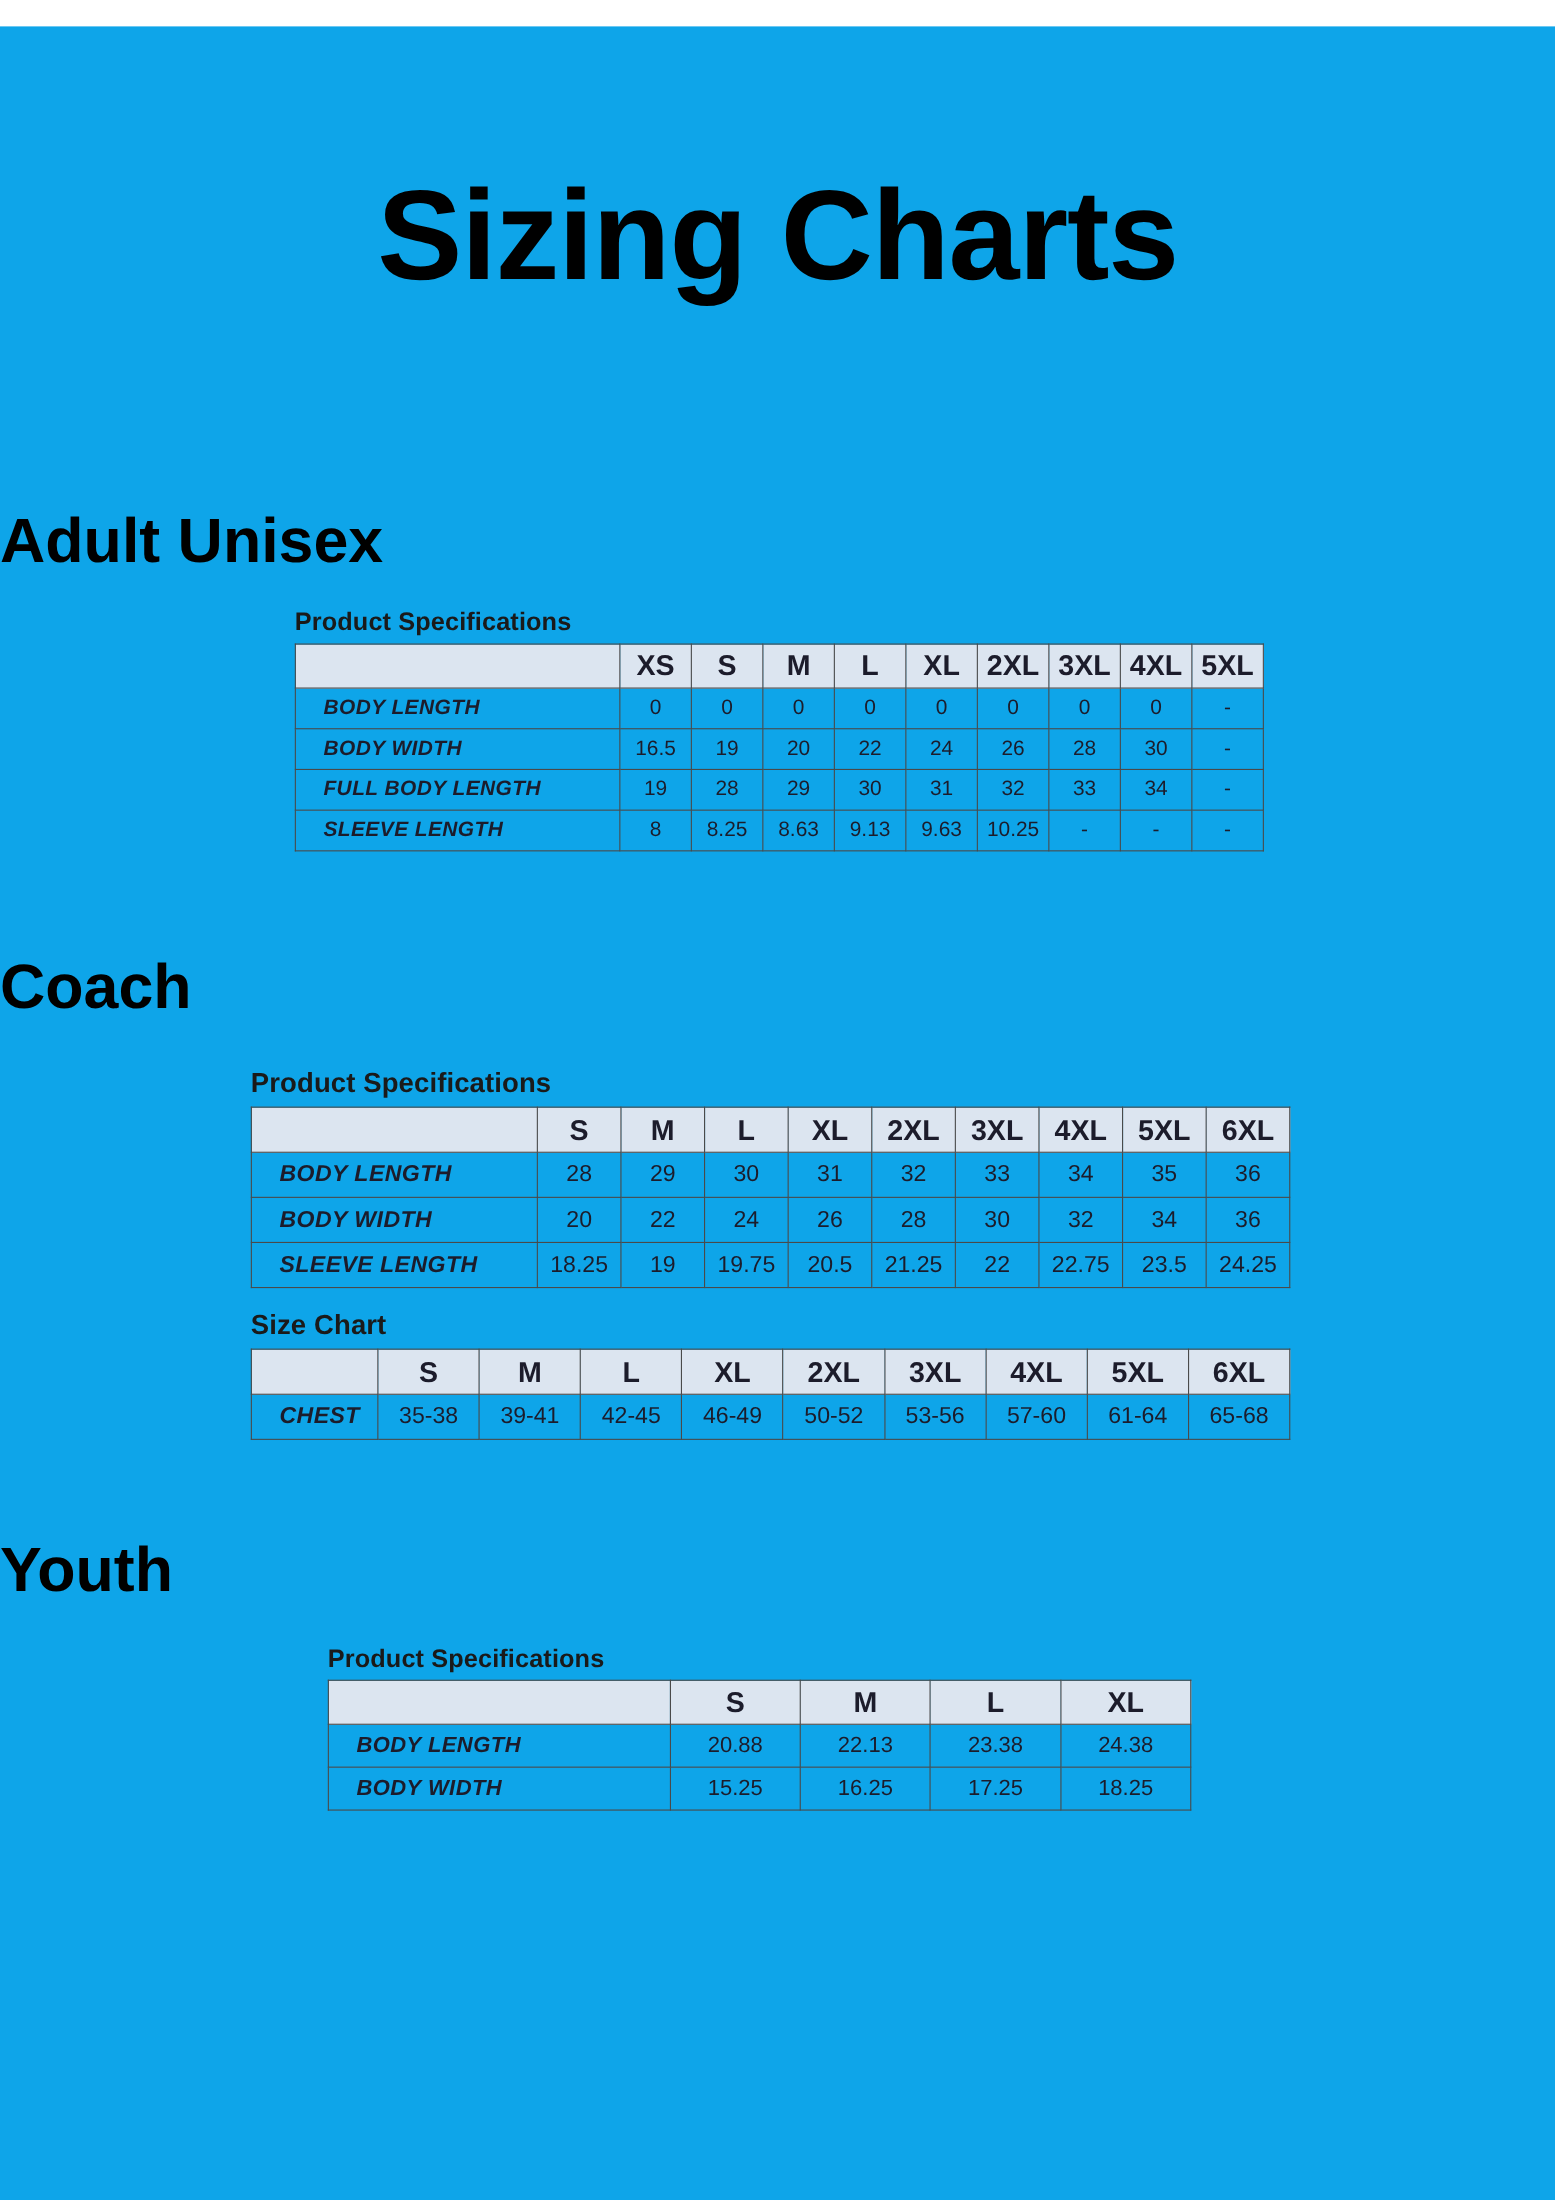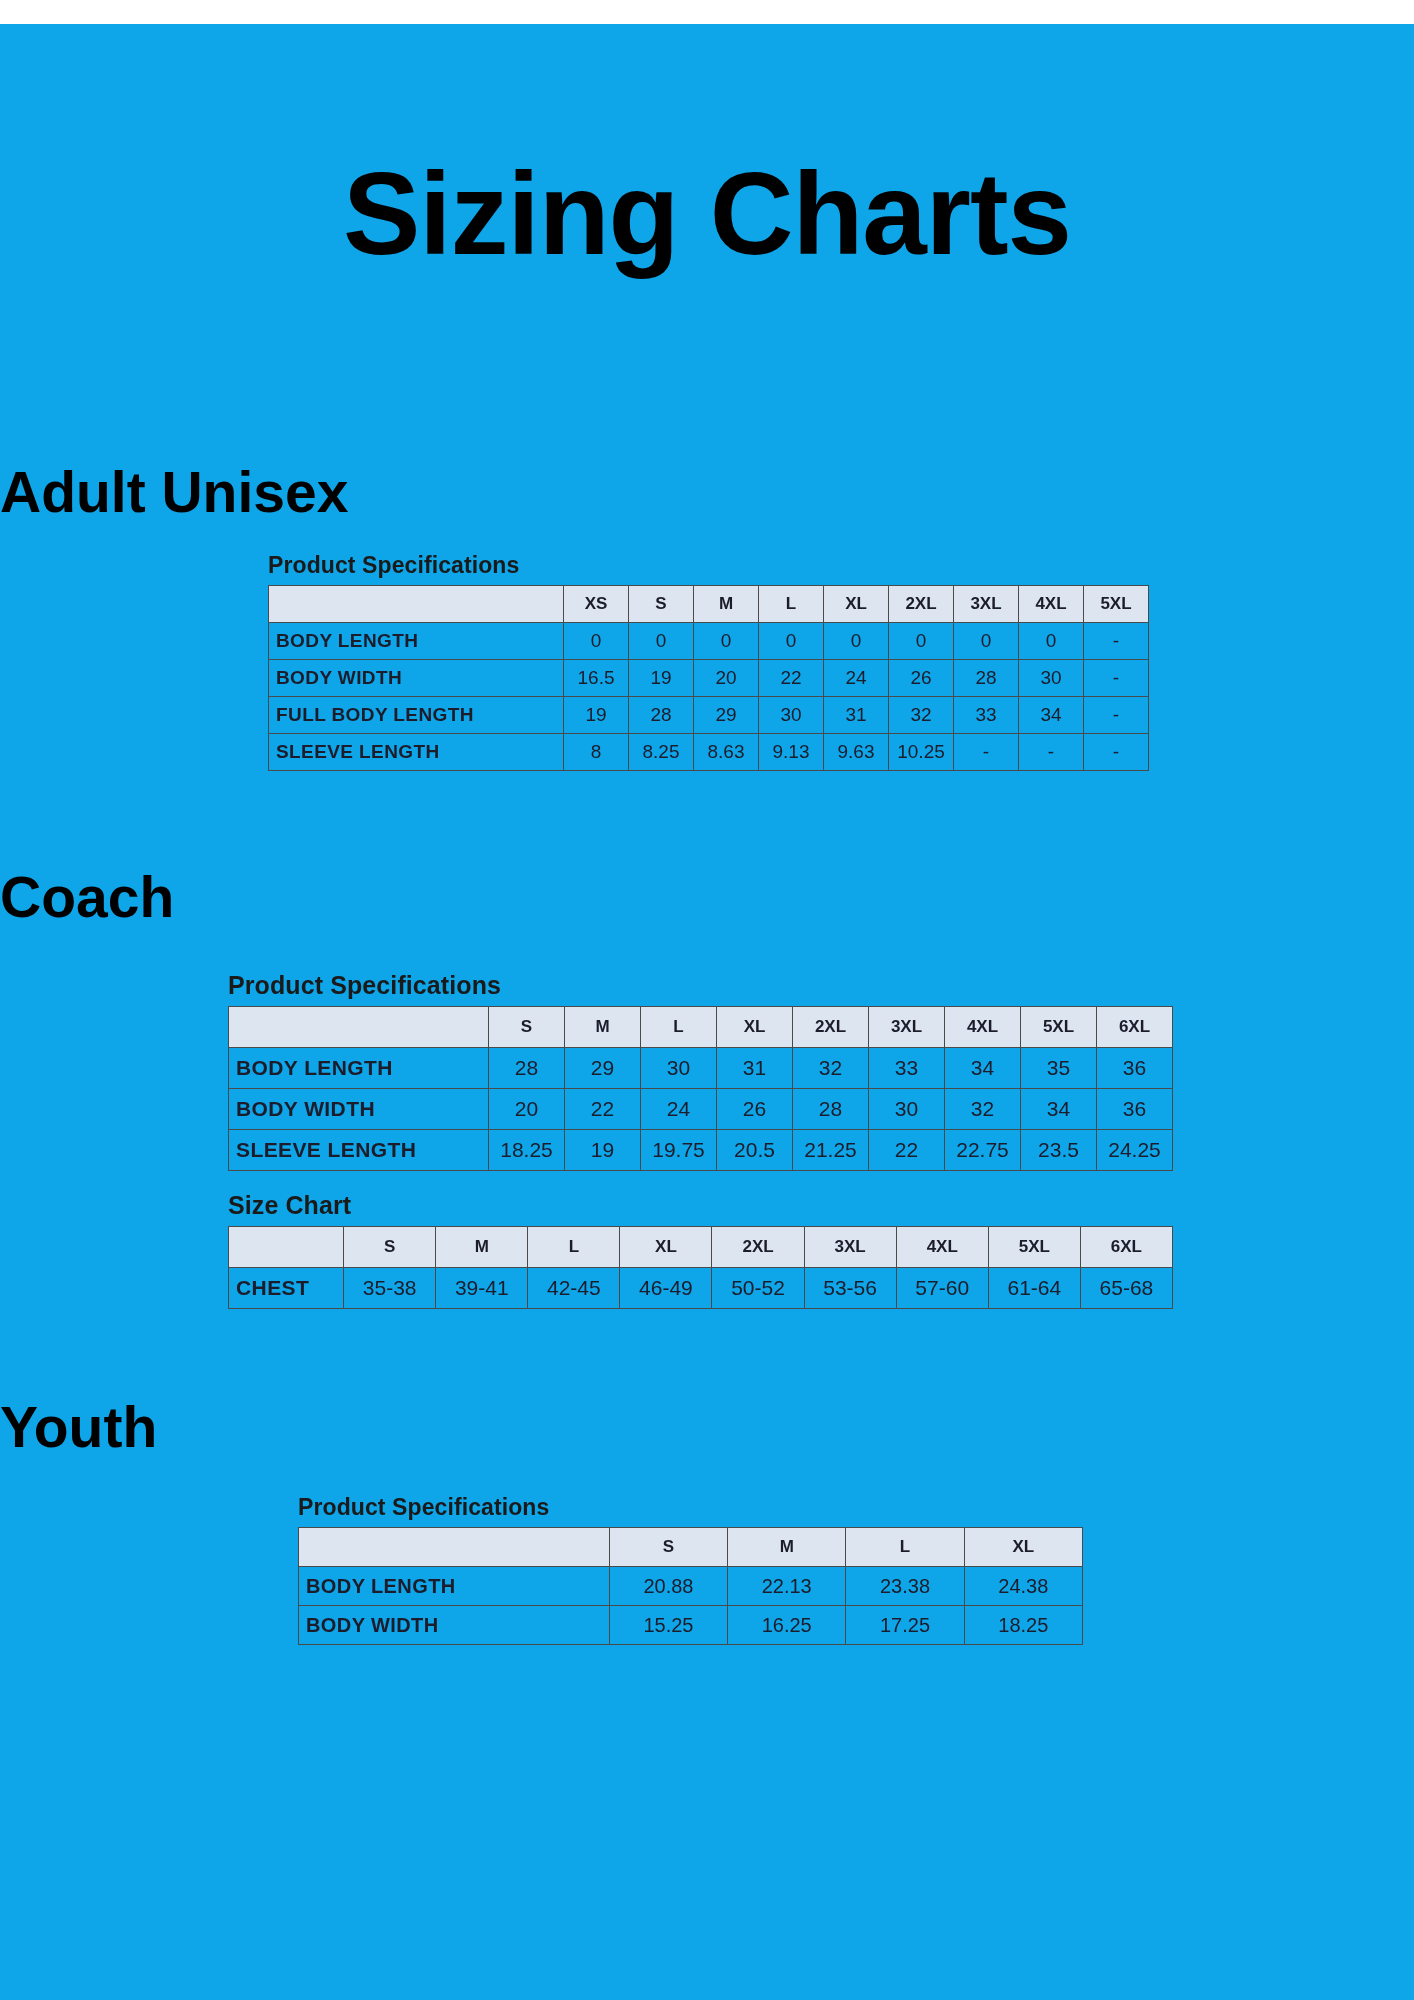--- a/index.html
+++ b/index.html
@@ -63,27 +63,28 @@
   table.size-table td, table.size-table th {
     border: 1px solid #4a4a4a;
     text-align: center;
     padding: 4px 3px;
     font-weight: normal;
     white-space: nowrap;
   }
   table.size-table th {
     background: #dce5f0;
     font-weight: bold;
-    font-size: 17px;
+    font-size: 26px;
   }
   table.size-table td.rowhead {
     text-align: left;
     font-weight: bold;
-    padding-left: 7px;
+    padding-left: 25px;
     letter-spacing: 0.4px;
+    font-style: italic;
   }
   table.size-table thead th.corner {
     background: #dce5f0;
   }
 
   
   #adult-block {
     position: absolute;
     left: 268px;
     top: 528px;

